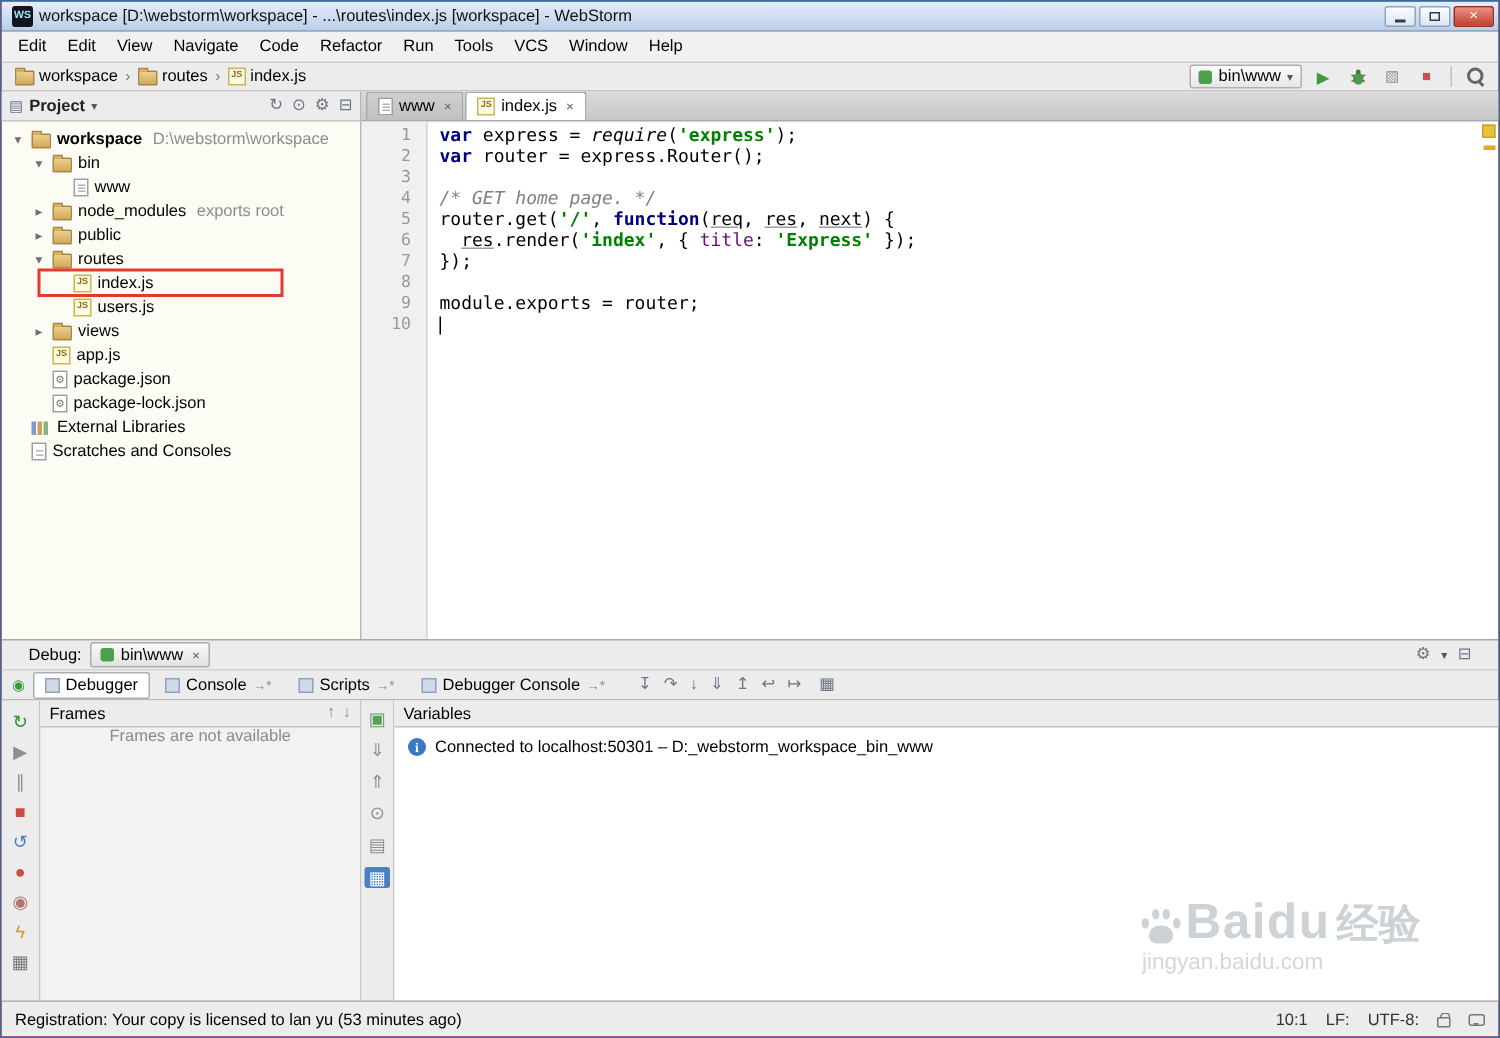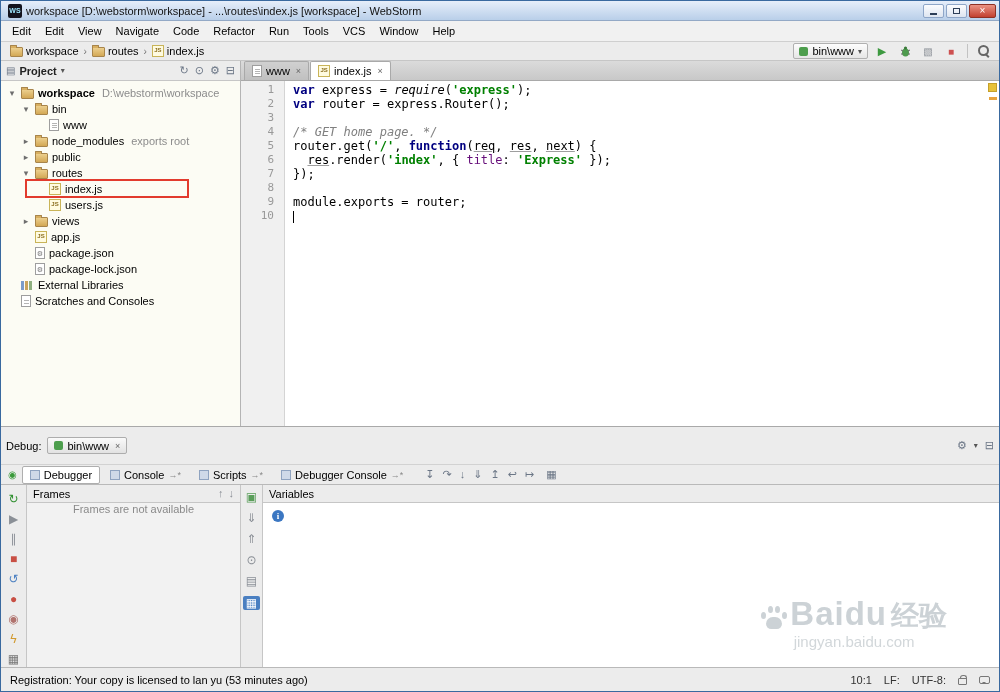--- a/index.html
+++ b/index.html
@@ -82,21 +82,21 @@
   .tk-cmt{color:#808080;font-style:italic}
   .tk-param{color:#000;text-decoration:underline;text-decoration-color:#9e9e9e}
   .tk-field{color:#660e7a}
   .tk-fn{font-style:italic}
   .caret{display:inline-block;width:1px;height:12px;background:#000;vertical-align:text-bottom}
   .insp-mark{position:absolute;top:2px;right:2px;width:9px;height:9px;background:#e8c23a;border:1px solid #c5a02c}
   .stripe-tick{position:absolute;top:16px;right:2px;width:8px;height:3px;background:#e8a33d}
 
   
   .debugwin{height:241px;flex:none;border-top:1px solid #a9a9a9;display:flex;flex-direction:column;background:#ececec}
-  .debug-row1{height:38px;flex:none;display:flex;align-items:center;gap:6px;padding:0 5px;border-bottom:1px solid #d2d2d2}
+  .debug-row1{height:20px;flex:none;display:flex;align-items:center;gap:6px;padding:0 18px;border-bottom:1px solid #d2d2d2}
   .session-tab{display:flex;align-items:center;gap:4px;height:17px;padding:0 6px;border:1px solid #adadad;border-radius:2px;background:linear-gradient(#fafafa,#e2e2e2)}
   .row1-right{margin-left:auto;display:flex;align-items:center;gap:7px;color:#6b7686}
   .debug-row2{height:20px;flex:none;display:flex;align-items:center;gap:2px;padding:0 4px;border-bottom:1px solid #b9b9b9}
   .dtool-ic{color:#3a9a3a;font-size:10px;margin:0 3px}
   .dtab{display:flex;align-items:center;gap:4px;padding:2px 7px;border:1px solid transparent;border-radius:2px}
   .dtab.active{background:#fff;border-color:#aeaeae}
   .dtab-ic{width:10px;height:10px;flex:none;background:#cfd9e8;border:1px solid #8fa3c0}
   .dtab .suffix{color:#888;font-size:9px}
   .step-bar{display:flex;align-items:center;gap:8px;margin-left:12px;color:#6b7686}
   .debug-main{flex:1;display:flex;min-height:0}
@@ -128,21 +128,21 @@
   .wm-row{display:flex;align-items:flex-end}
   .paw{width:26px;height:24px;position:relative;margin-right:3px;flex:none}
   .paw i{position:absolute;background:#ccd2d6;border-radius:50%}
   .paw .pad{left:5px;top:11px;width:16px;height:12px;border-radius:8px 8px 6px 6px}
   .paw .t1{left:0;top:6px;width:5px;height:7px}
   .paw .t2{left:7px;top:0;width:5px;height:7px}
   .paw .t3{left:14px;top:0;width:5px;height:7px}
   .paw .t4{left:21px;top:6px;width:5px;height:7px}
   .wm-brand{font-size:33px;font-weight:bold;letter-spacing:1px;line-height:1;color:#ccd2d6}
   .wm-cn{font-size:28px;font-weight:bold;line-height:1;margin-left:4px;color:#ccd2d6}
-  .wm-url{font-size:15px;color:#d2d7da;margin-top:3px;text-align:center}
+  .wm-url{font-size:15px;color:#d2d7da;margin-top:3px;text-align:left}
 </style>
 </head>
 <body>
 
 <div class="win">
 
   <div class="titlebar">
     <div class="title-icon">WS</div>
     <div class="title-text">workspace [D:\webstorm\workspace] - ...\routes\index.js [workspace] - WebStorm</div>
     <div class="wbtn">
@@ -423,20 +423,21 @@
           <span class="gicon strip-ic" style="color: rgb(138, 143, 150);">▤</span>
           <span class="gicon strip-ic sel" style="color: rgb(255, 255, 255);">▦</span>
         </div>
       <div class="vars-panel">
         <div class="panel-subheader">
           <span>Variables</span>
         </div>
         <div class="vars-body">
           <div class="connected-line">
             <span class="info-icon">i</span>
+            <span>Connected to localhost:50301 – D:_webstorm_workspace_bin_www</span>
           </div>
         </div>
       </div>
     </div>
   </div>
 
   <div class="statusbar">
     <div class="status-left">Registration: Your copy is licensed to lan yu (53 minutes ago)</div>
     <div class="status-right">
       <span>10:1</span>

